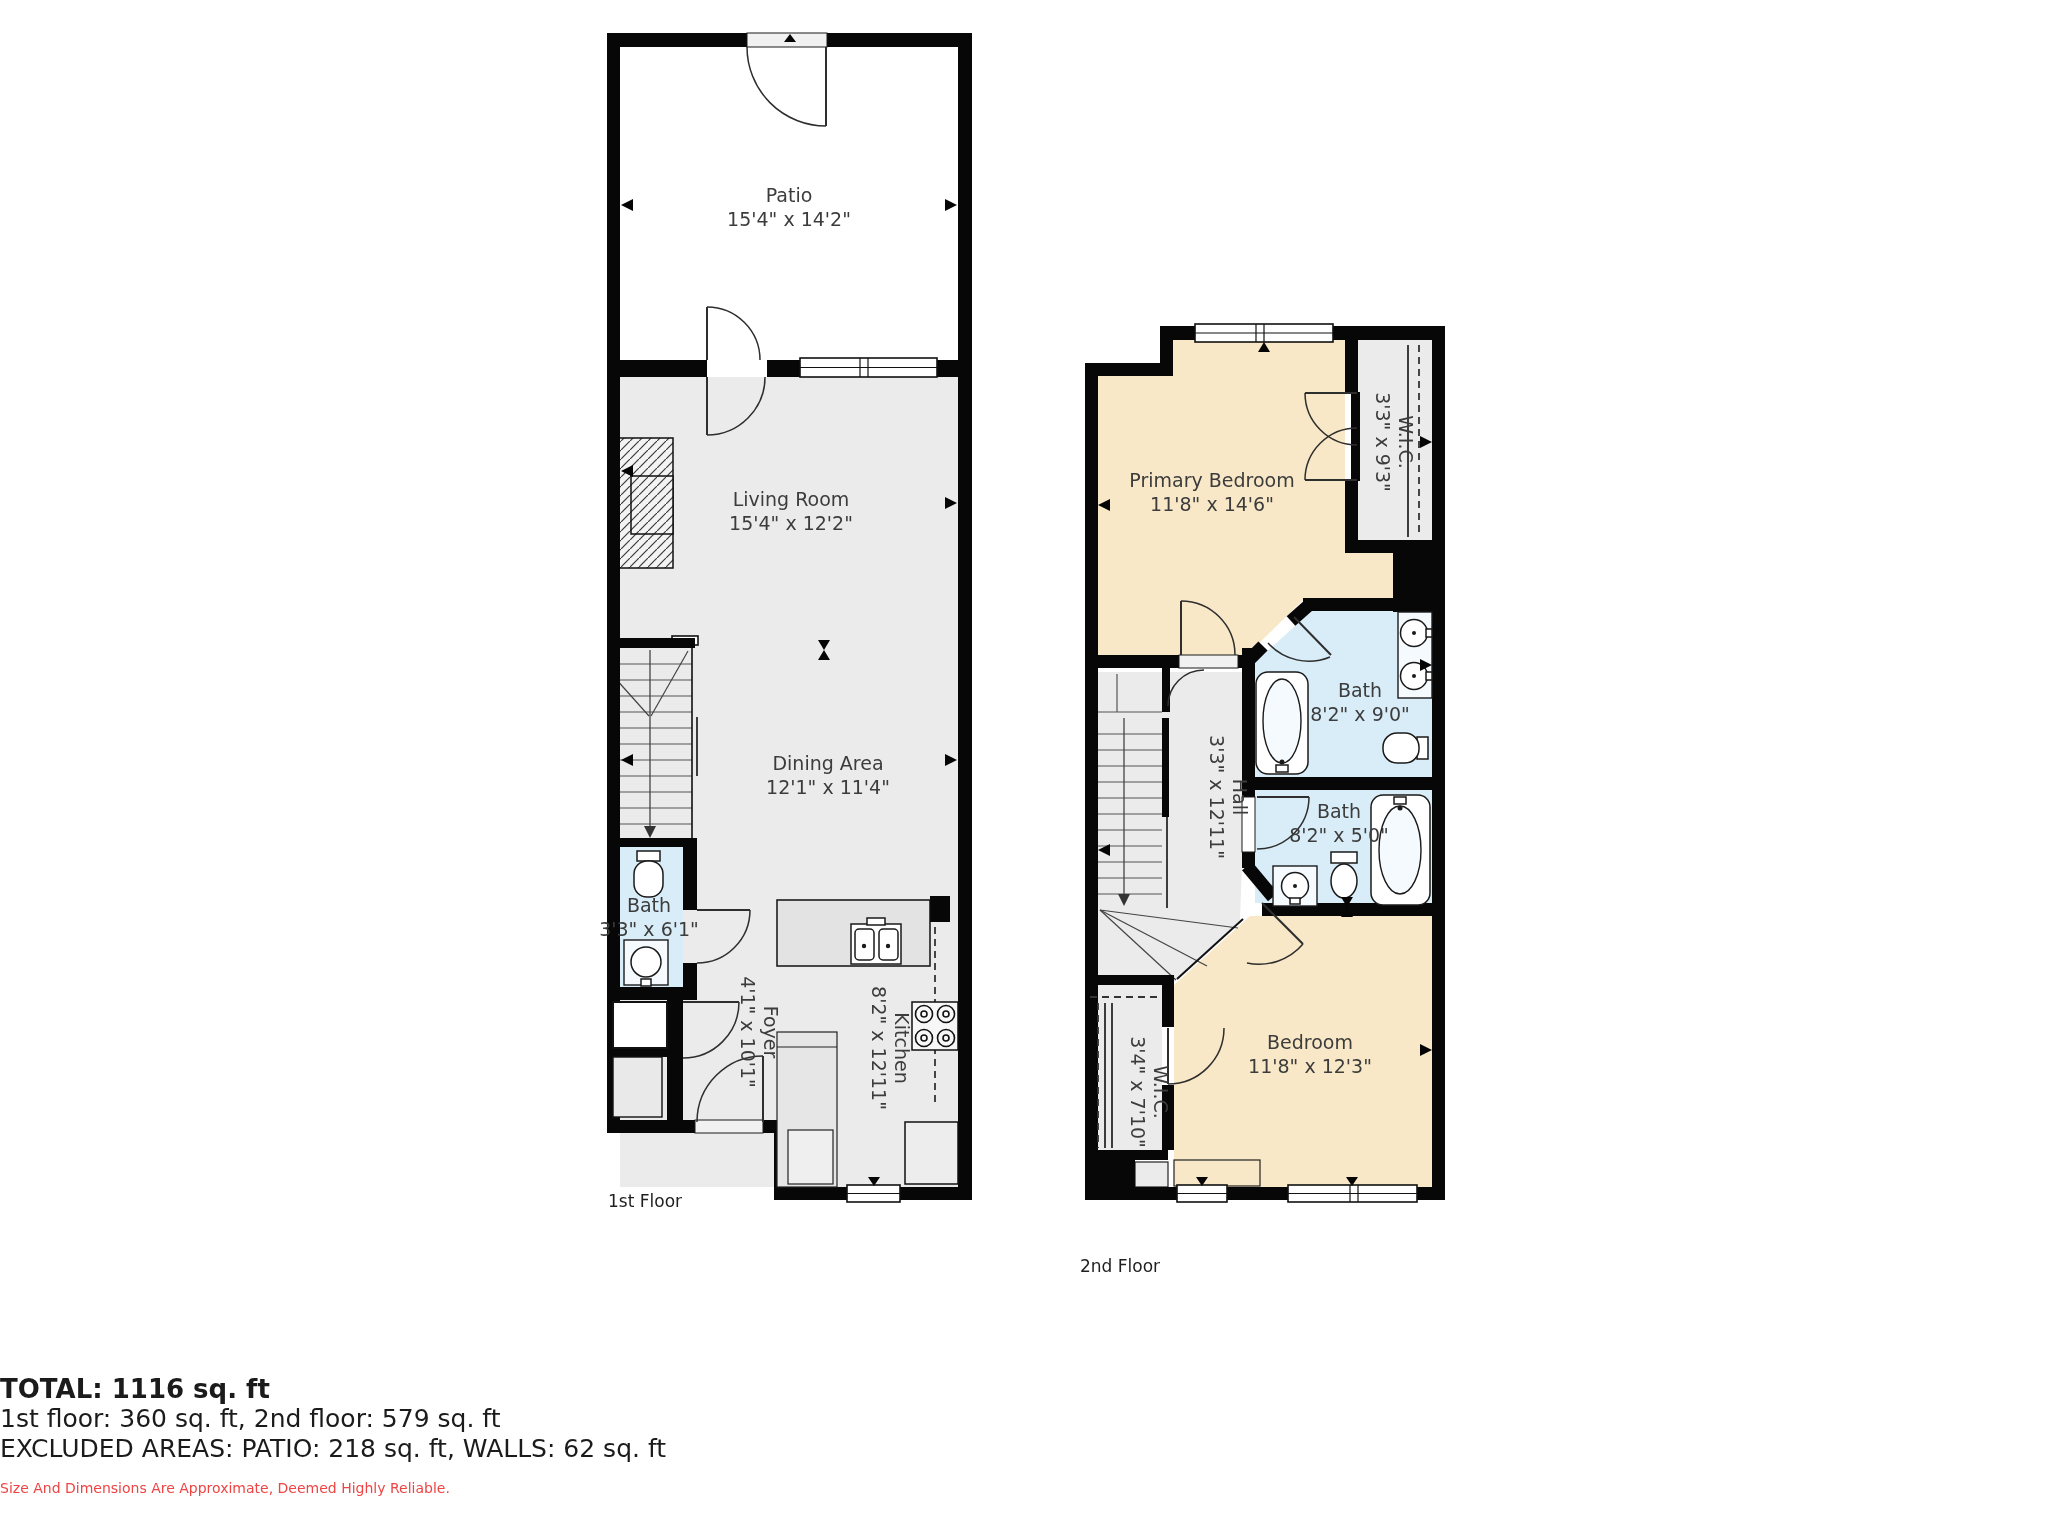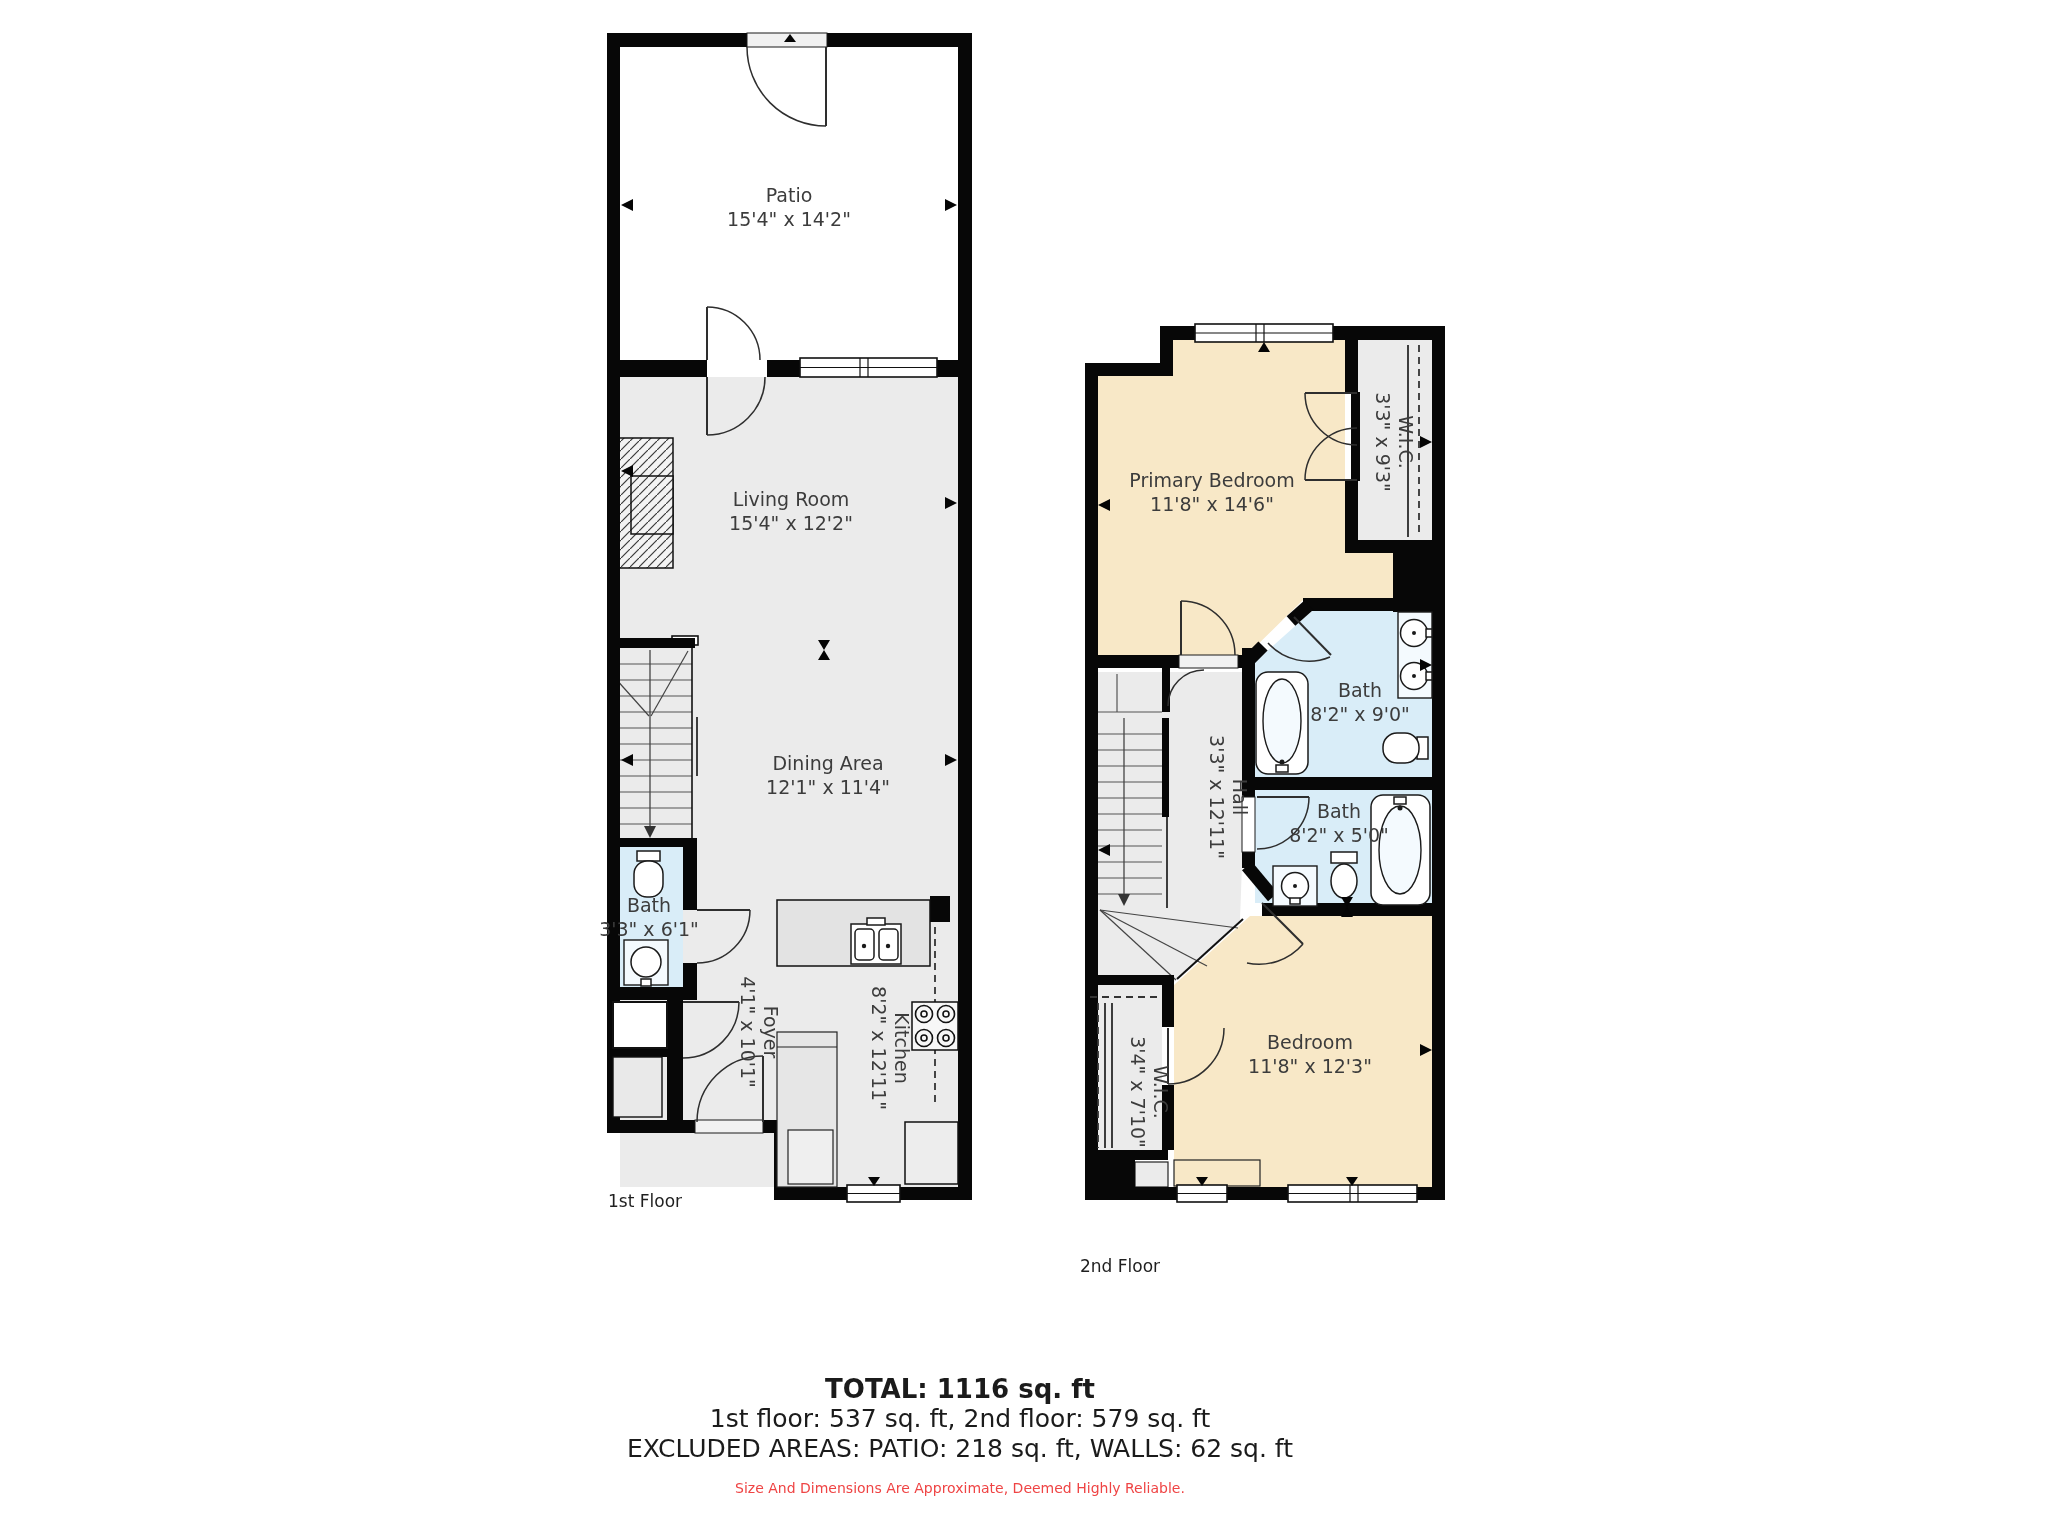--- a/index.html
+++ b/index.html
@@ -18,21 +18,21 @@
   .bathblue{fill:#d9edf8;}
   .cream{fill:#f8e8c7;}
   .fix{fill:#ffffff;stroke:#1a1a1a;stroke-width:1.5;}
   .fixlt{fill:#f4fafe;stroke:#1a1a1a;stroke-width:1.4;}
   .arc{fill:none;stroke:#2e2e2e;stroke-width:1.5;}
   .leaf{stroke:#2e2e2e;stroke-width:2;fill:none;}
   .tread{stroke:#555555;stroke-width:1.2;}
   .thin{stroke:#111111;stroke-width:1.6;fill:none;}
   .dash{stroke:#333333;stroke-width:1.8;fill:none;stroke-dasharray:7,5;}
   .tick{fill:#050505;}
-  .summary{position:absolute;left:0;top:1374px;width:100%;text-align:center;color:#1b1b1b;padding-left:39px;}
+  .summary{position:absolute;left:0;top:1374px;width:100%;text-align:left;color:#1b1b1b;}
   .summary .total{font-size:26px;font-weight:bold;line-height:30px;}
   .summary .line{font-size:25px;line-height:30px;}
   .summary .disclaimer{font-size:14px;margin-top:16px;color:#ef4444;}
 </style>
 </head>
 <body>
 
 <div class="page">
 <svg width="2047" height="1535" viewBox="0 0 2047 1535">
   <defs>
@@ -373,17 +373,17 @@
       <polygon class="tick" points="1341,897 1353,897 1347,907"></polygon>
       <polygon class="tick" points="1341,917 1353,917 1347,907"></polygon>
       <polygon class="tick" points="1196,1177 1208,1177 1202,1186"></polygon>
       <polygon class="tick" points="1346,1177 1358,1177 1352,1186"></polygon>
     </g>
   </g>
 </svg>
 
 <div class="summary">
   <div class="total">TOTAL: 1116 sq. ft</div>
-  <div class="line">1st floor: 537 sq. ft, 2nd floor: 579 sq. ft</div>
+  <div class="line">1st floor: 360 sq. ft, 2nd floor: 579 sq. ft</div>
   <div class="line">EXCLUDED AREAS: PATIO: 218 sq. ft, WALLS: 62 sq. ft</div>
   <div class="disclaimer">Size And Dimensions Are Approximate, Deemed Highly Reliable.</div>
 </div>
 </div>
 
 </body></html>

